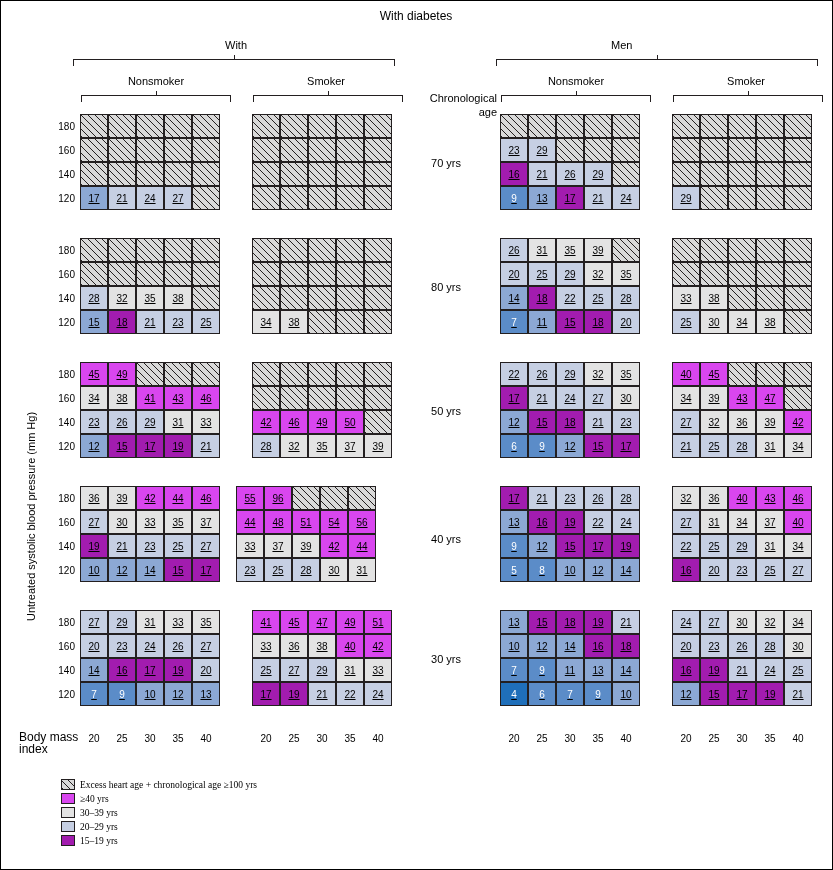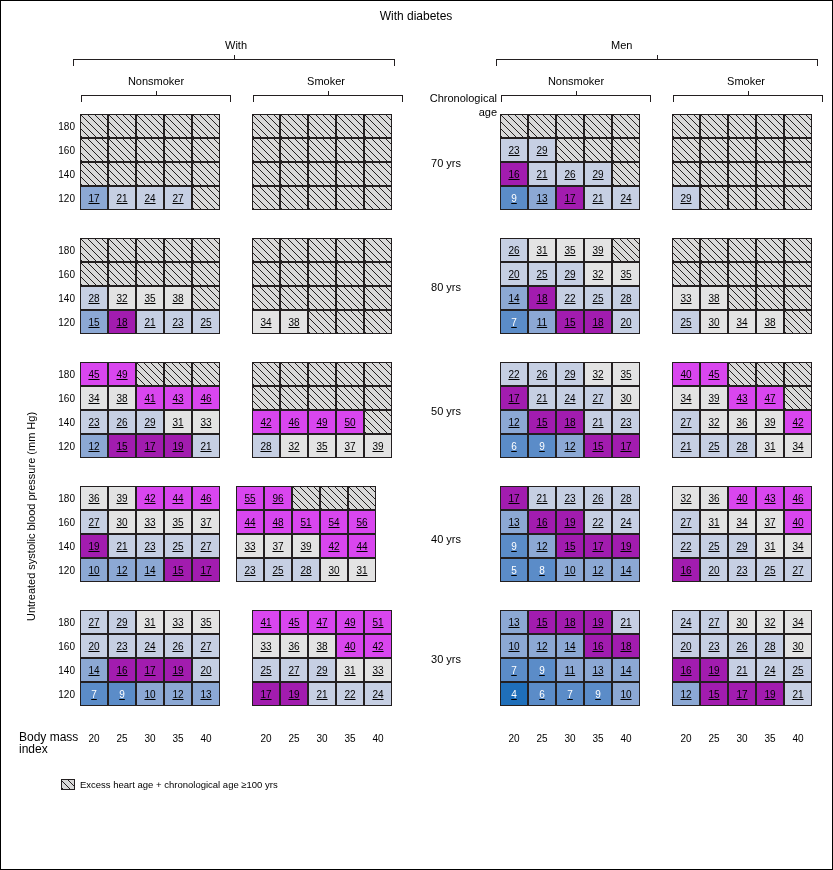--- a/index.html
+++ b/index.html
@@ -587,22 +587,40 @@
       <div class="bmilab" style="left: 783px; top: 732px;">40</div>
     </div>
   <div id="agelabels-layer">
       <div class="agelab" style="left: 402px; top: 156px;">70 yrs</div>
       <div class="agelab" style="left: 402px; top: 280px;">80 yrs</div>
       <div class="agelab" style="left: 402px; top: 404px;">50 yrs</div>
       <div class="agelab" style="left: 402px; top: 532px;">40 yrs</div>
       <div class="agelab" style="left: 402px; top: 652px;">30 yrs</div>
     </div>
 
-  <div class="abs" style="left:60px;top:778px;width:340px;">
+  <div class="abs" style="left:60px;top:778px;width:340px;font-family:Liberation Serif, serif;">
     <div class="legend-item">
       <span class="legend-box c-hatch"></span>
       <span>Excess heart age + chronological age ≥100 yrs</span>
     </div>
     <div style="display:flex;gap:26px;margin-top:2px;">
+      <div style="width:120px;">
+        <div class="legend-item">
+          <span class="legend-box c-ge40"></span>
+          <span>≥40 yrs</span>
+        </div>
+        <div class="legend-item">
+          <span class="legend-box c-30"></span>
+          <span>30–39 yrs</span>
+        </div>
+        <div class="legend-item">
+          <span class="legend-box c-20"></span>
+          <span>20–29 yrs</span>
+        </div>
+        <div class="legend-item">
+          <span class="legend-box c-15"></span>
+          <span>15–19 yrs</span>
+        </div>
+      </div>
     </div>
   </div>
 
 </div>
 
 </body></html>

